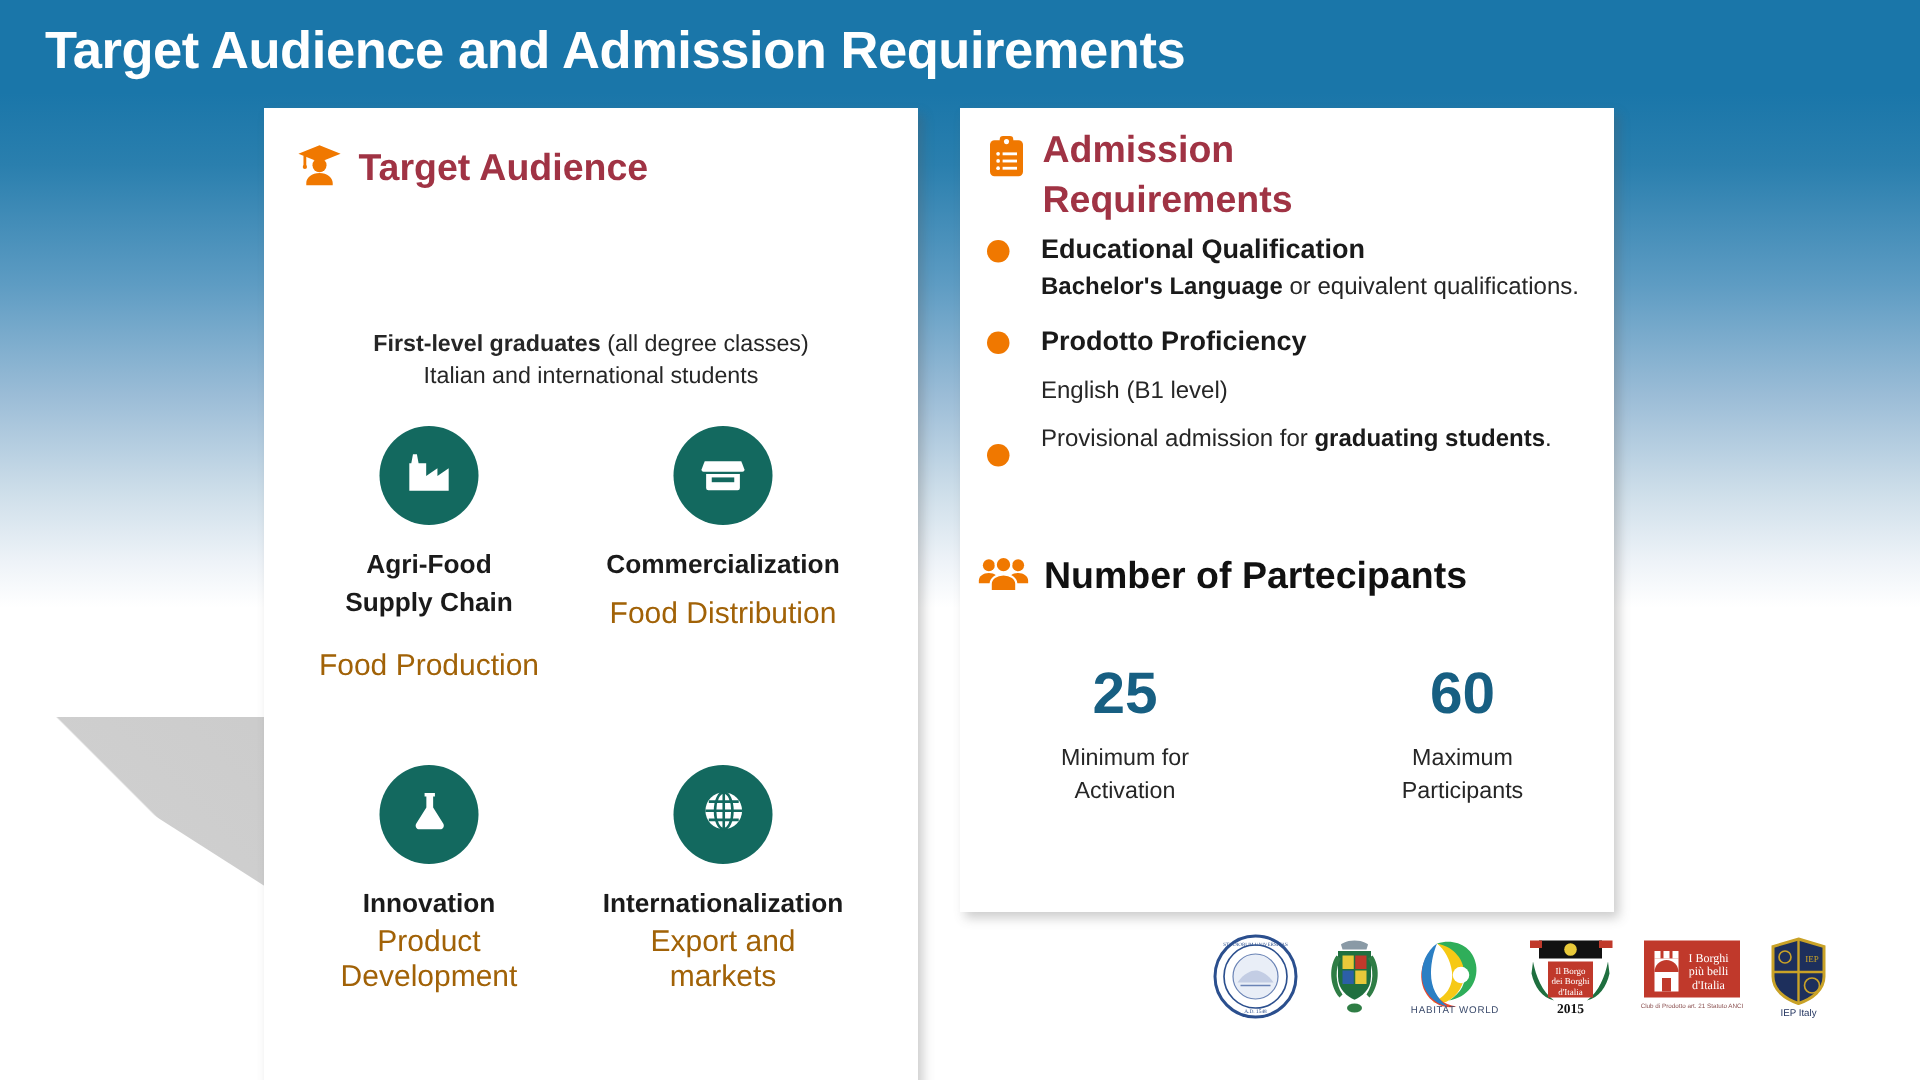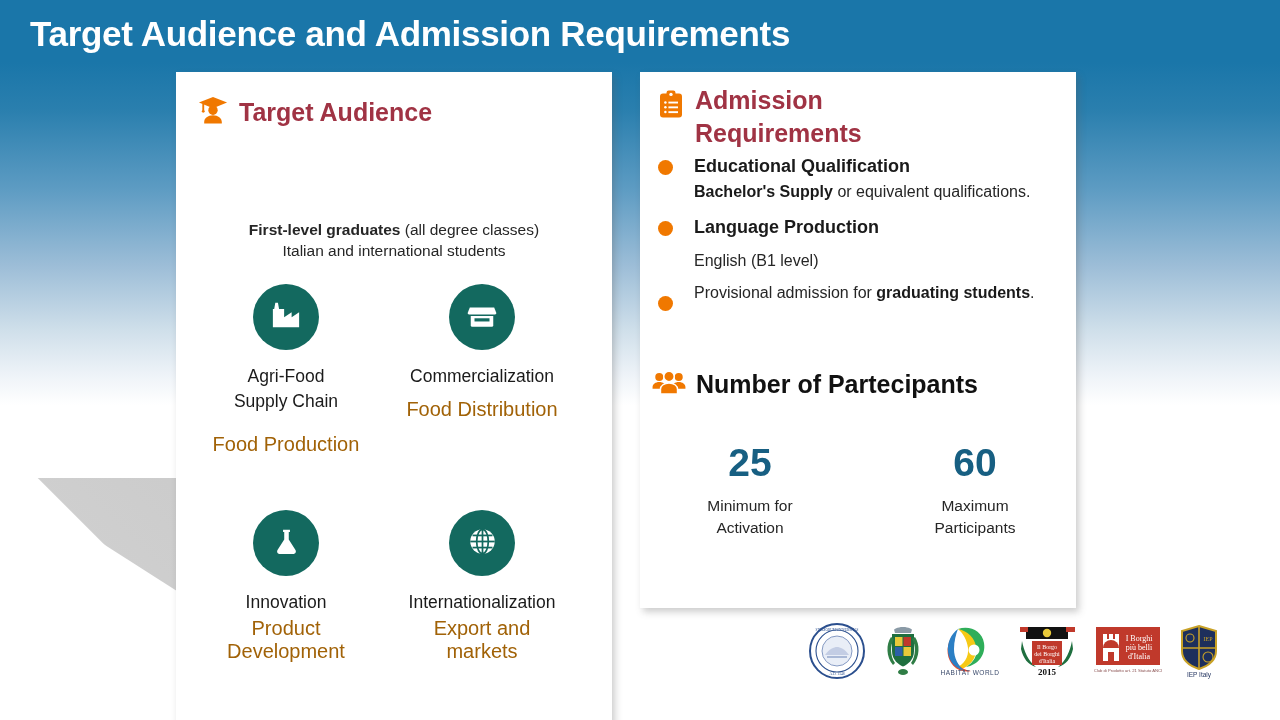--- a/index.html
+++ b/index.html
@@ -136,21 +136,21 @@
     border-radius: 50%;
     background: #13695f;
     margin: 0 auto;
     display: flex;
     align-items: center;
     justify-content: center;
   }
   .pillar-title {
     margin-top: 14px;
     font-size: 17.5px;
-    font-weight: normal;
+    font-weight: bold;
     color: #1a1a1a;
     line-height: 25px;
   }
   .pillar-sub {
     margin-top: 2px;
     font-size: 20px;
     color: #a16207;
     line-height: 23px;
   }
   #pillar-0 { left: 12px;  top: 212px; }
@@ -369,28 +369,28 @@
         <div>Requirements</div>
       </span>
     </div>
 
     <div id="ar-list">
 
       <div class="req" id="req-0">
         <span class="bullet"></span>
         <div class="req-body">
           <div class="req-title">Educational Qualification</div>
-          <div class="req-detail"><span class="b">Bachelor's Supply</span><span> or equivalent qualifications.</span></div>
+          <div class="req-detail"><span class="b">Bachelor's Language</span><span> or equivalent qualifications.</span></div>
         </div>
       </div>
 
       <div class="req" id="req-1">
         <span class="bullet"></span>
         <div class="req-body">
-          <div class="req-title">Language Production</div>
+          <div class="req-title">Prodotto Proficiency</div>
           <div class="req-detail">English (B1 level)</div>
         </div>
       </div>
 
       <div class="req" id="req-2">
         <span class="bullet"></span>
         <div class="req-body">
           <div class="req-detail" style="margin-top:0"><span>Provisional admission for </span><span class="b">graduating students</span><span>.</span></div>
         </div>
       </div>

